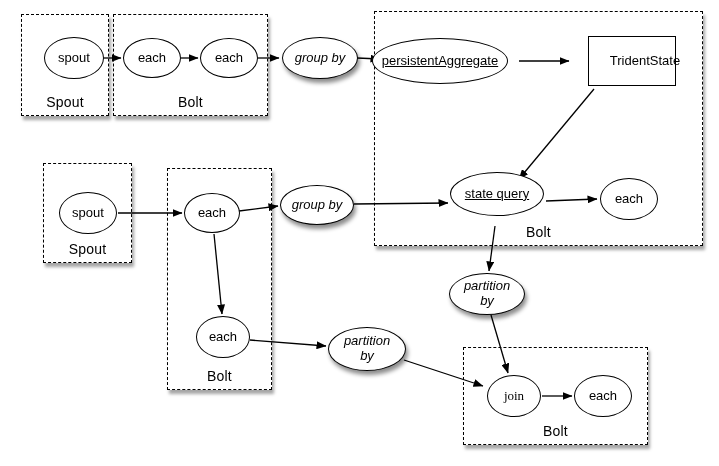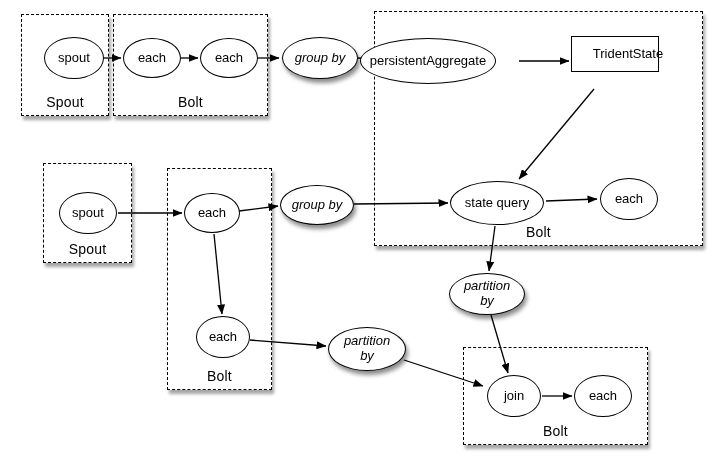--- a/index.html
+++ b/index.html
@@ -83,27 +83,27 @@
       </div>
       <div class="node ellipse" style="left: 123px; top: 38px; width: 58px; height: 40px;">
         <span class="node-label">each</span>
       </div>
       <div class="node ellipse" style="left: 200px; top: 38px; width: 58px; height: 40px;">
         <span class="node-label">each</span>
       </div>
       <div class="node ellipse shadow" style="left: 282px; top: 37px; width: 76px; height: 42px;">
         <span class="node-label">group by</span>
       </div>
-      <div class="node ellipse" style="left: 360px; top: 38px; width: 136px; height: 46px;">
+      <div class="node ellipse" style="left: 372px; top: 38px; width: 136px; height: 46px; text-decoration: underline;">
         <span class="node-label">persistentAggregate</span>
       </div>
-      <div class="node rect" style="left: 571px; top: 36px; width: 88px; height: 36px; padding-left: 26px;">
+      <div class="node rect" style="left: 588px; top: 36px; width: 88px; height: 50px; padding-left: 26px;">
         <span class="node-label">TridentState</span>
       </div>
-      <div class="node ellipse" style="left: 450px; top: 181px; width: 94px; height: 44px;">
+      <div class="node ellipse" style="left: 450px; top: 172px; width: 94px; height: 44px; text-decoration: underline;">
         <span class="node-label">state query</span>
       </div>
       <div class="node ellipse" style="left: 600px; top: 178px; width: 58px; height: 42px;">
         <span class="node-label">each</span>
       </div>
       <div class="node ellipse" style="left: 59px; top: 192px; width: 58px; height: 42px;">
         <span class="node-label">spout</span>
       </div>
       <div class="node ellipse" style="left: 184px; top: 193px; width: 56px; height: 40px;">
         <span class="node-label">each</span>
@@ -113,20 +113,20 @@
       </div>
       <div class="node ellipse" style="left: 196px; top: 316px; width: 54px; height: 42px;">
         <span class="node-label">each</span>
       </div>
       <div class="node ellipse shadow" style="left: 328px; top: 327px; width: 78px; height: 44px;">
         <span class="node-label">partition by</span>
       </div>
       <div class="node ellipse shadow" style="left: 449px; top: 273px; width: 76px; height: 42px;">
         <span class="node-label">partition by</span>
       </div>
-      <div class="node ellipse" style="left: 487px; top: 375px; width: 54px; height: 42px;">
+      <div class="node ellipse" style="left: 487px; top: 375px; width: 54px; height: 42px; font-family: Liberation Serif, serif;">
         <span class="node-label">join</span>
       </div>
       <div class="node ellipse" style="left: 574px; top: 375px; width: 58px; height: 42px;">
         <span class="node-label">each</span>
       </div>
     </div>
 </div>
 
 </body></html>

